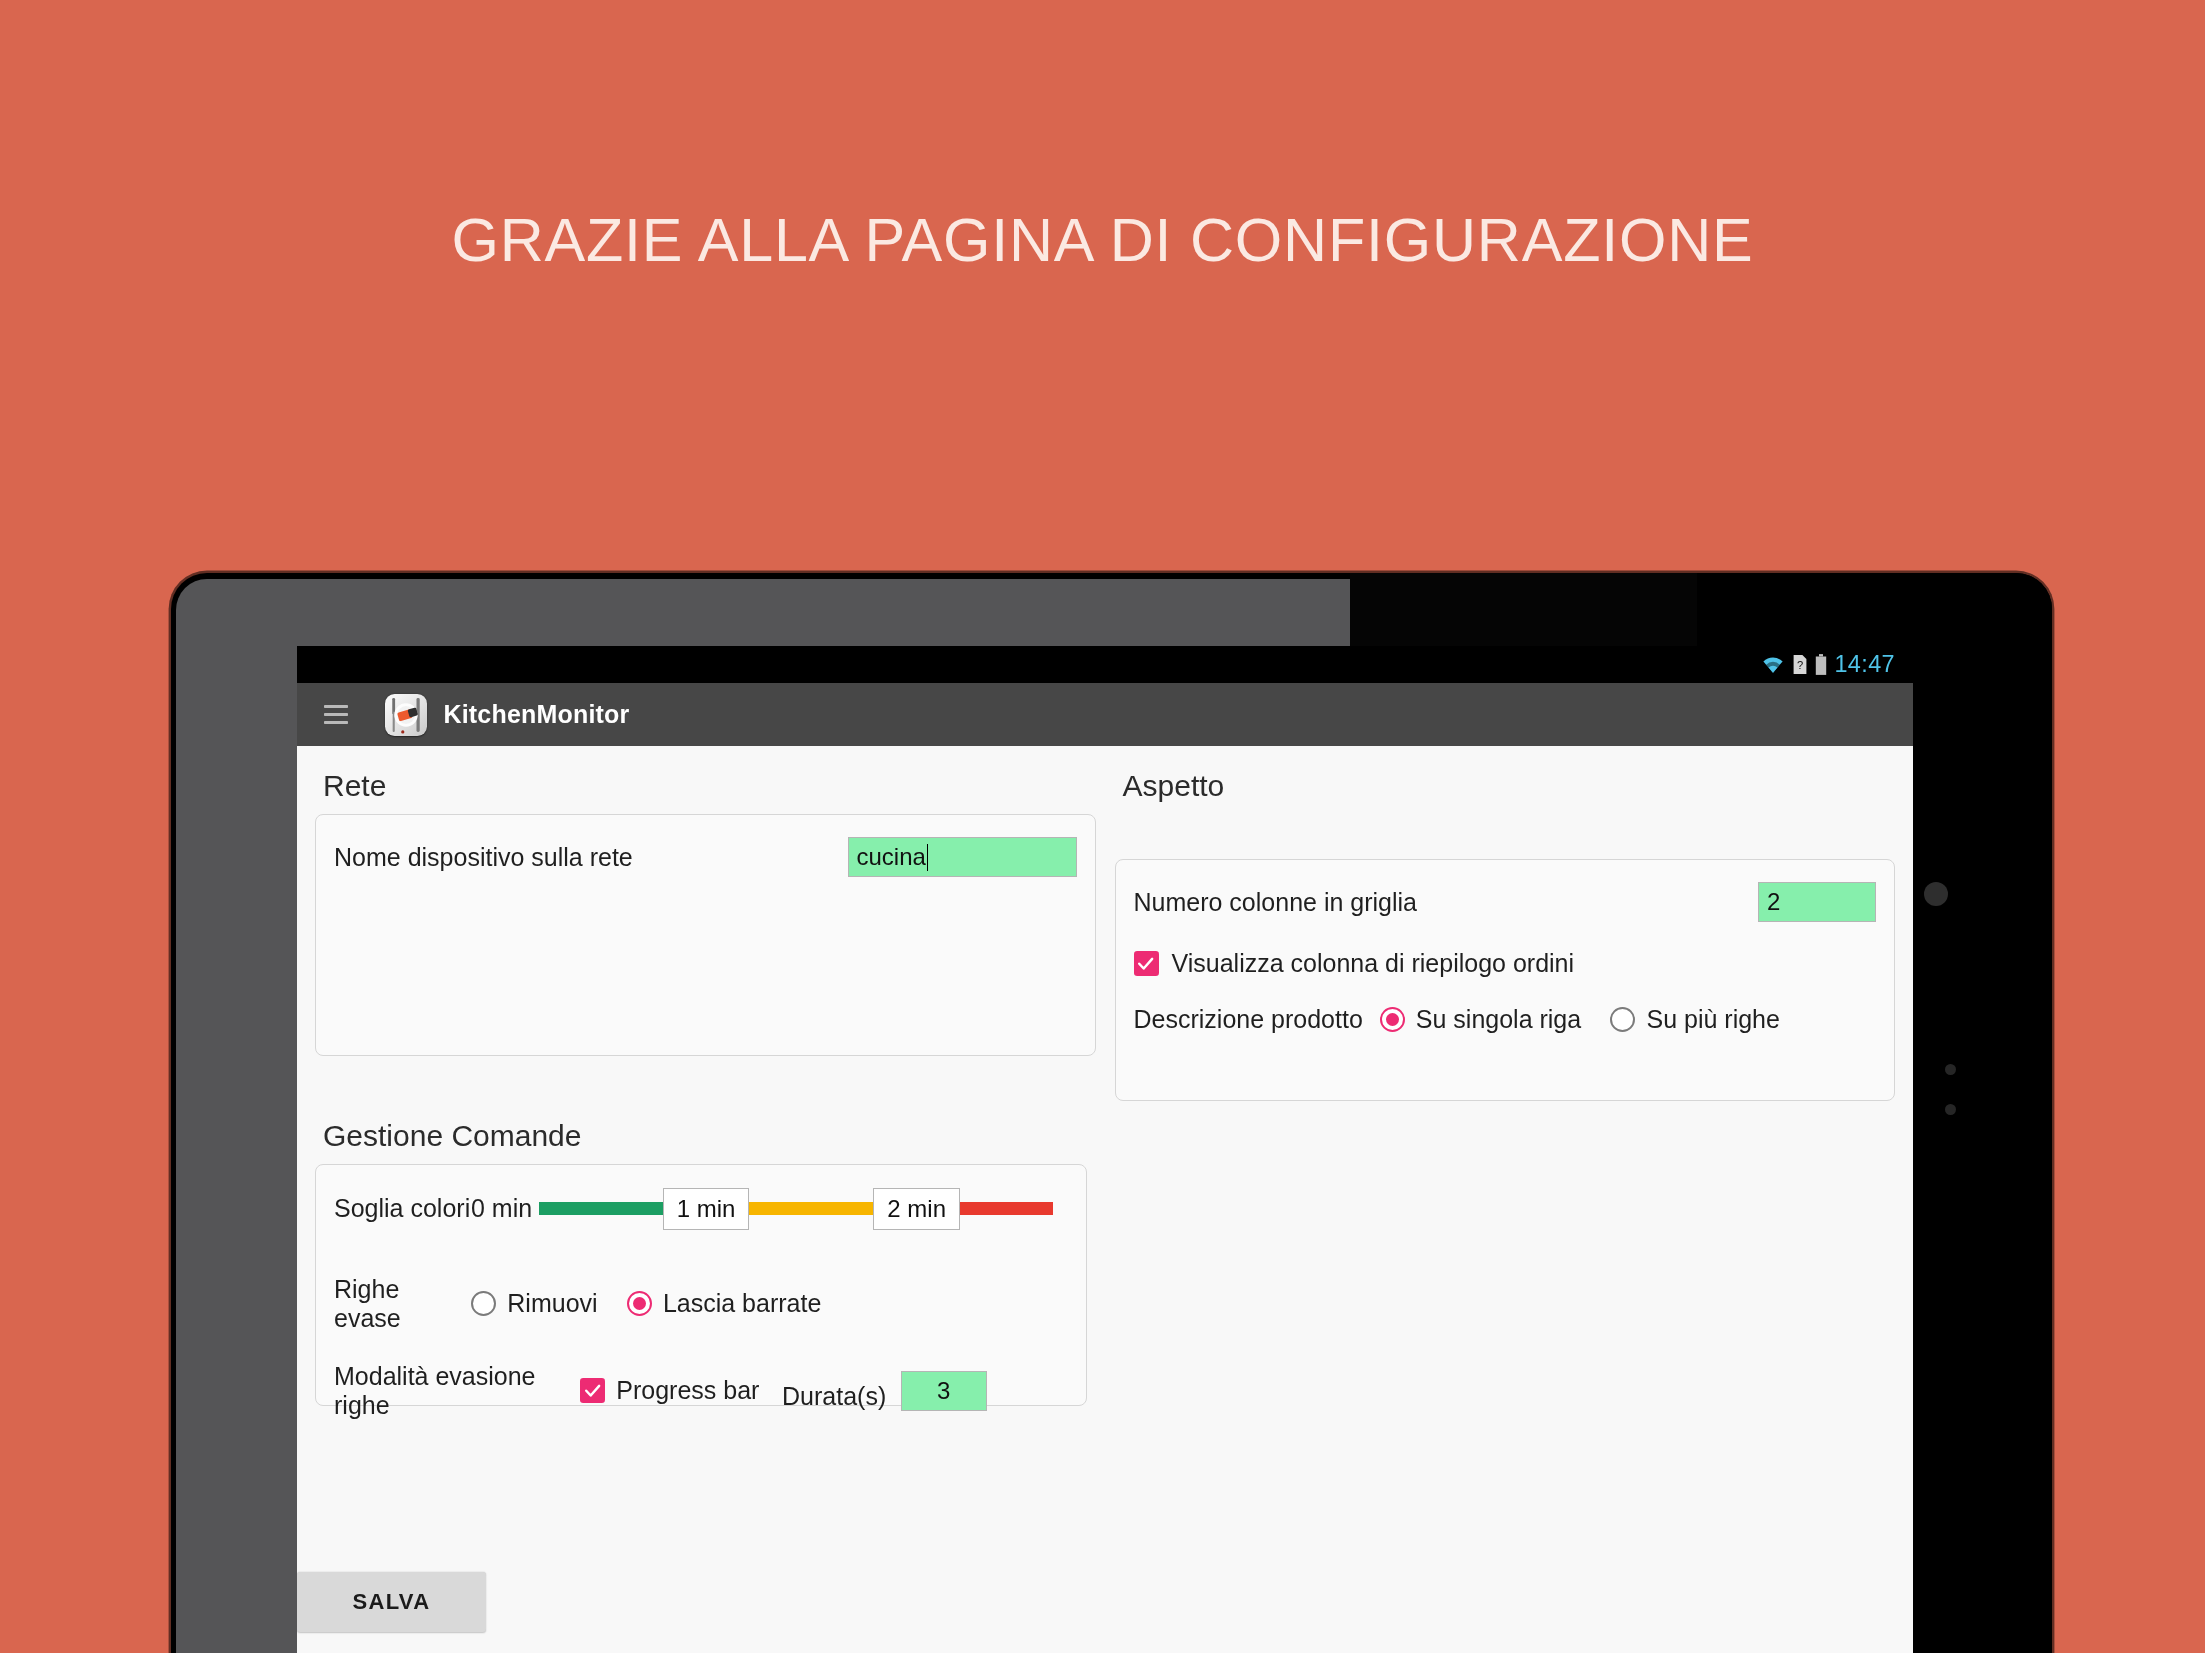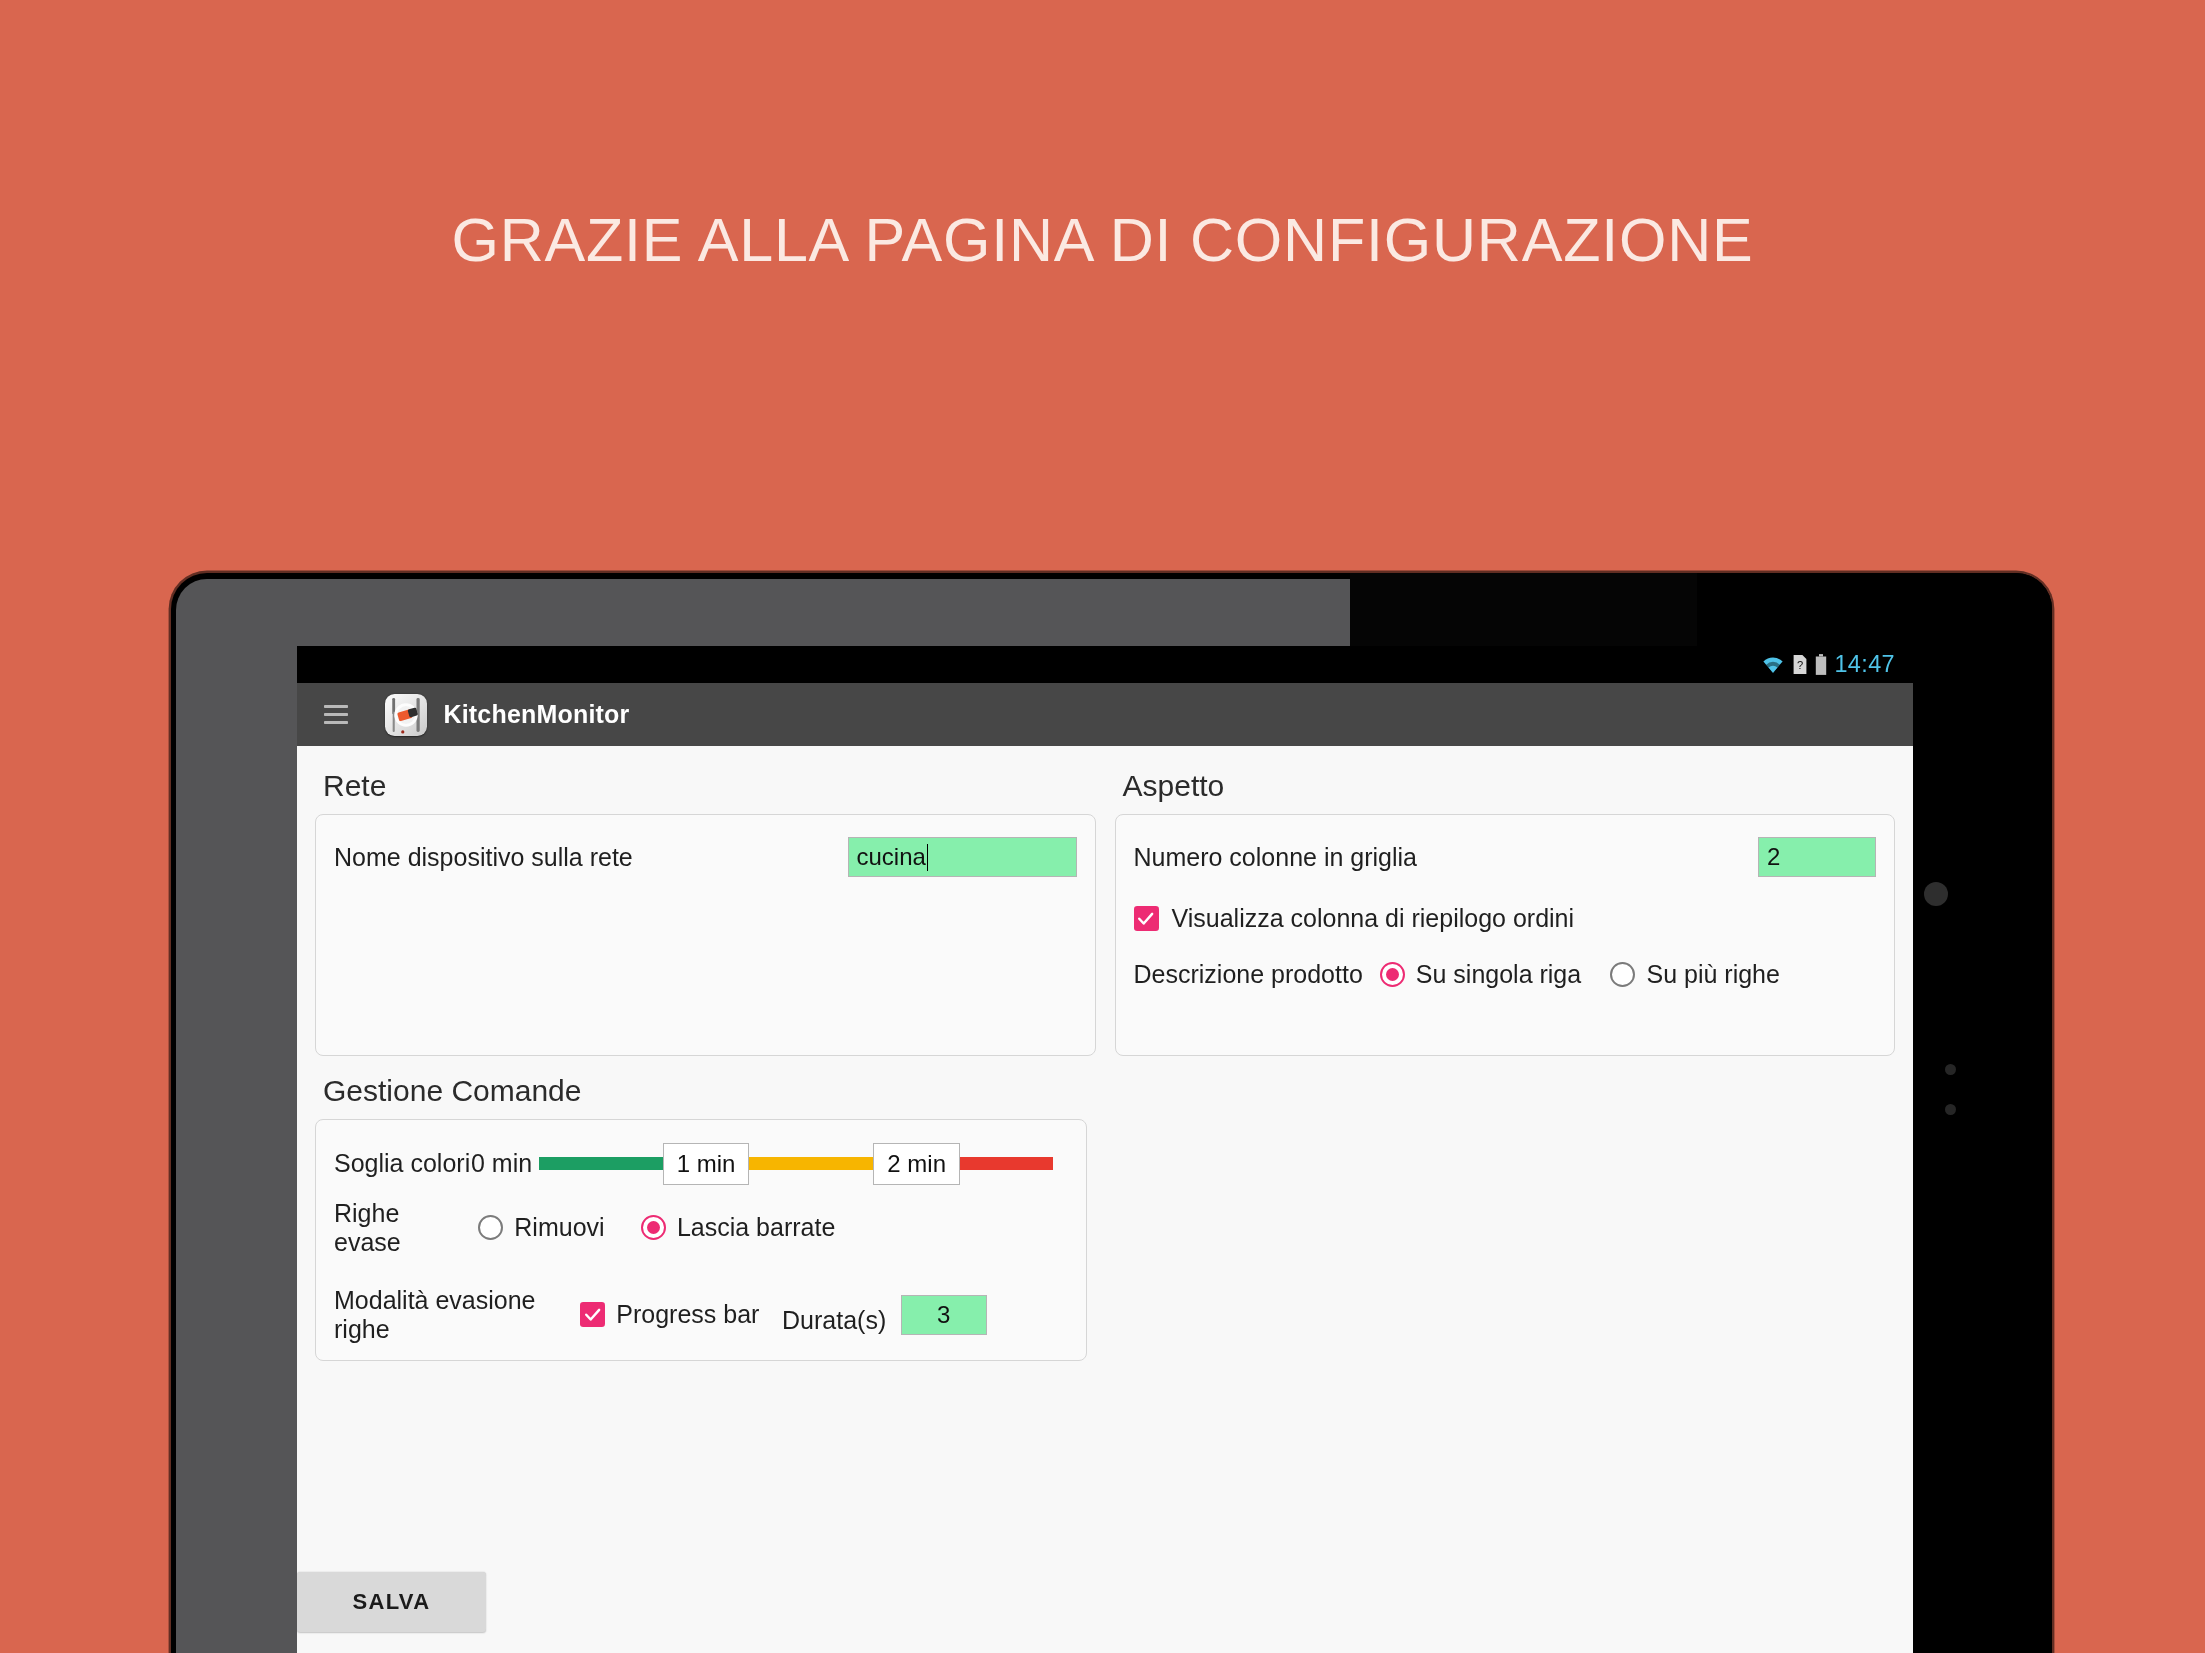--- a/index.html
+++ b/index.html
@@ -89,21 +89,21 @@
   
   .content{ padding:0; position:relative; height:907px; background:#F8F8F8;}
   .cols{ display:flex; gap:19px; padding:11.3px 18px 0 18px; }
   .col{ flex:1; }
   .sec-title{ font-size:30px; color:#2b2b2b; padding:11.3px 0 11.3px 8px; font-weight:400;}
   .panel{
     border:1.6px solid #d6d6d6; border-radius:8px; background:#FAFAFA;
     padding:22.6px 18px;
   }
   .panel.net{ height:242px; }
-  .panel.asp{ height:242px; }
+  .panel.asp{ height:242px;margin-top:45px; }
   .panel.cmd{ height:242px; }
 
   .row{ display:flex; align-items:center; }
   .lbl{ font-size:25px; color:#1f1f1f; }
   .inp{
     border:1.6px solid #b5b5b5; background:#86efac; height:40px;
     display:flex; align-items:center; padding:0 8px;
     font-size:24px; color:#111; position:relative;
   }
   .caret{ display:inline-block; width:1.6px; height:27.4px; background:#000; margin-left:0.8px;}
@@ -263,21 +263,21 @@
           <span class="slider">
             <span class="lbl" style="margin-right:6.5px;">0 min</span>
             <span class="bar g"></span>
             <span class="pill">1 min</span>
             <span class="bar y"></span>
             <span class="pill">2 min</span>
             <span class="bar r"></span>
           </span>
         </div>
 
-        <div class="row" style="margin-top:14px;gap:7px;">
+        <div class="row" style="margin-top:45px;">
           <span class="lbl" style="width:137px;">Righe evase</span>
           <span class="row" style="gap:11.3px;">
             <span class="radio off"></span>
             <span class="lbl">Rimuovi</span>
           </span>
           <span class="row" style="gap:11.3px; margin-left:29px;">
             <span class="radio">
                 <i></i>
               </span>
             <span class="lbl">Lascia barrate</span>

